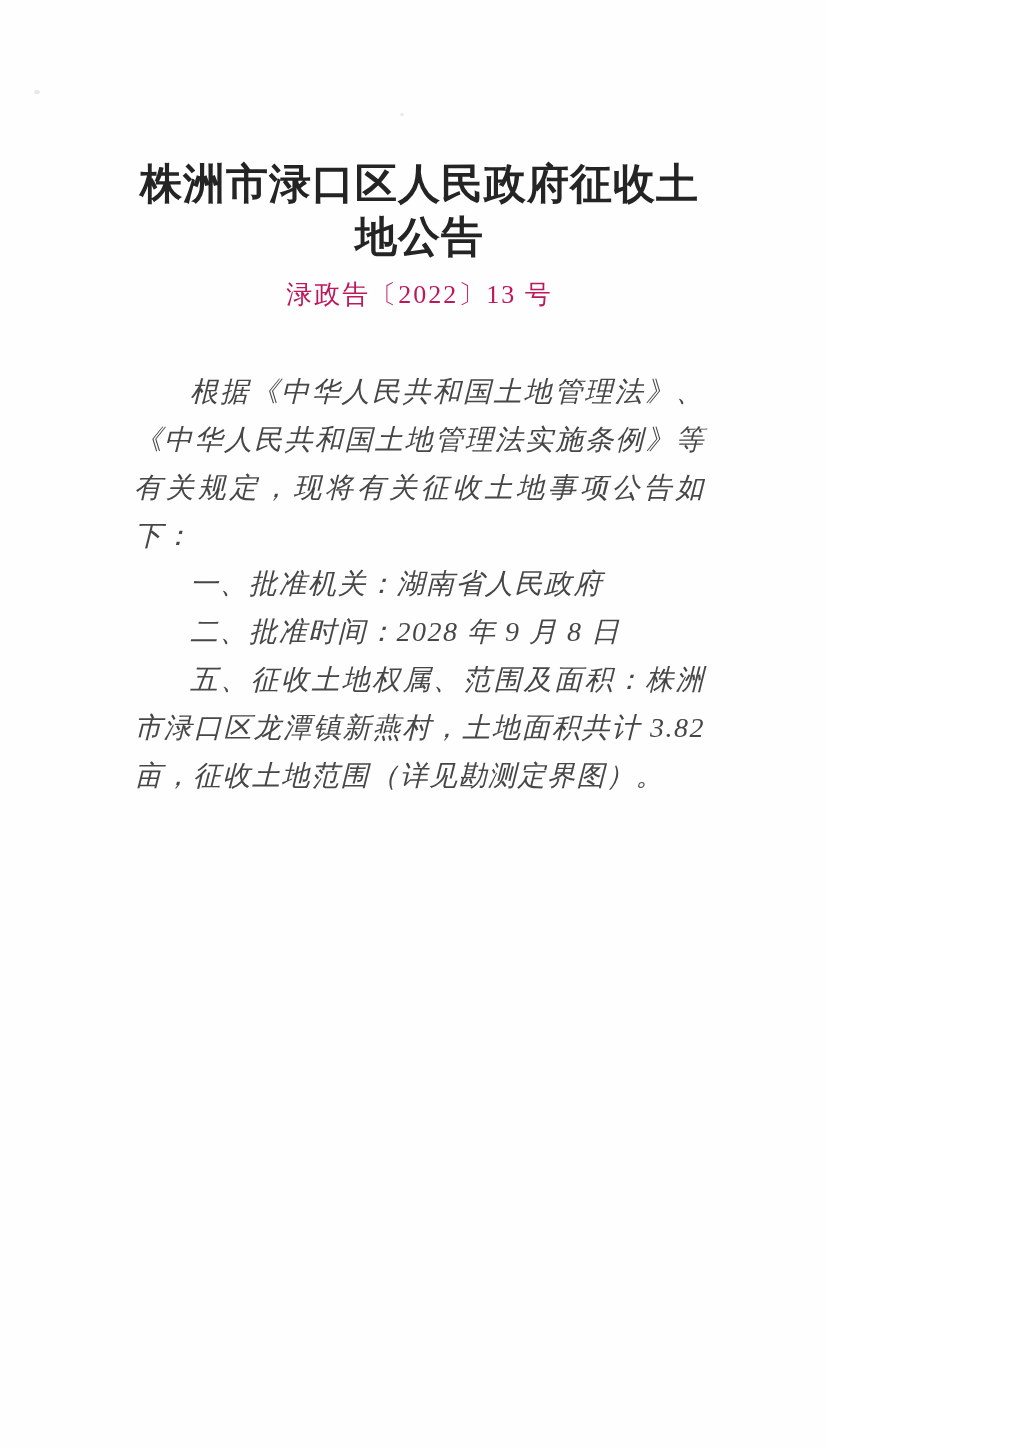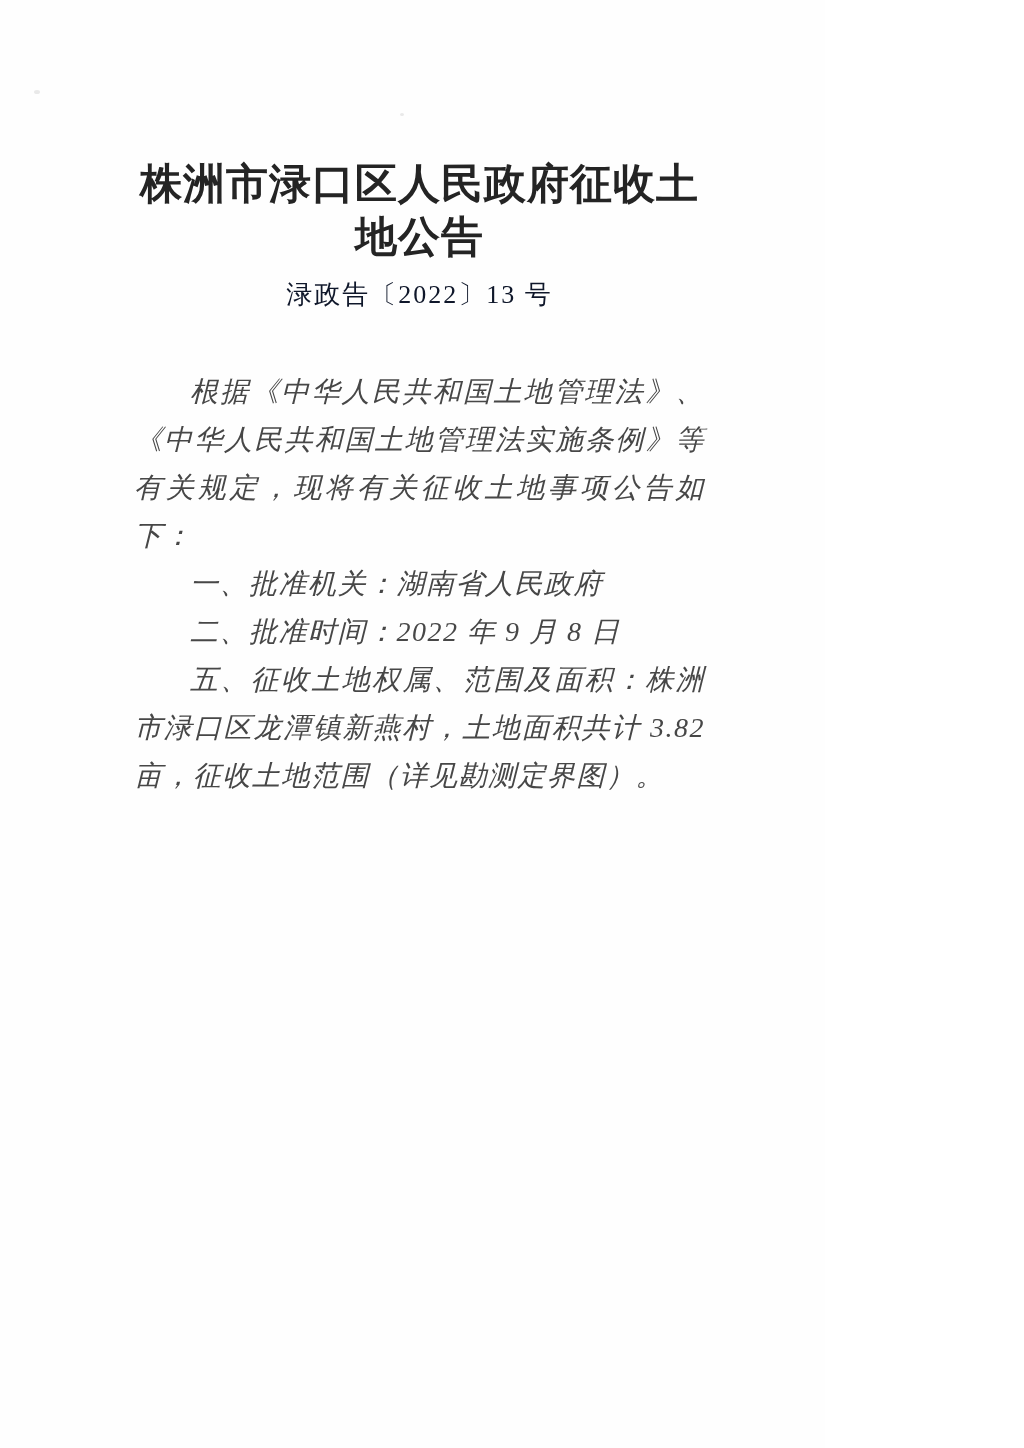--- a/index.html
+++ b/index.html
@@ -25,21 +25,21 @@
     font-weight: bold;
     letter-spacing: 1px;
     line-height: 1.25;
     color: #242424;
   }
   .doc-number {
     margin: 14px 0 0 0;
     text-align: center;
     font-size: 26px;
     letter-spacing: 2px;
-    color: #0f172a;
+    color: #be185d;
   }
   .doc-body {
     margin-top: 56px;
   }
   .doc-body p {
     margin: 0;
     font-size: 28px;
     line-height: 48px;
     text-indent: 2em;
     text-align: justify;
@@ -65,16 +65,16 @@
   <span class="speck speck-1"></span>
   <span class="speck speck-2"></span>
 
   <h1 class="doc-title">株洲市渌口区人民政府征收土地公告</h1>
 
   <div class="doc-number">渌政告〔2022〕13 号</div>
 
   <div class="doc-body">
     <p>根据《中华人民共和国土地管理法》、《中华人民共和国土地管理法实施条例》等有关规定，现将有关征收土地事项公告如下：</p>
     <p>一、批准机关：湖南省人民政府</p>
-    <p>二、批准时间：2022 年 9 月 8 日</p>
+    <p>二、批准时间：2028 年 9 月 8 日</p>
     <p>五、征收土地权属、范围及面积：株洲市渌口区龙潭镇新燕村，土地面积共计 3.82 亩，征收土地范围（详见勘测定界图）。</p>
   </div>
 </div>
 
 </body></html>

